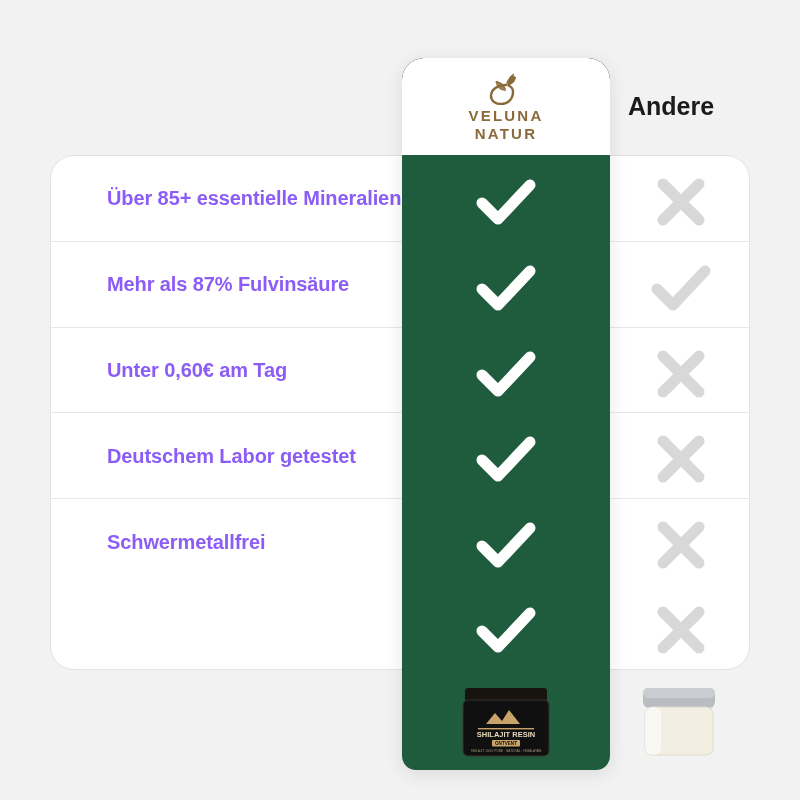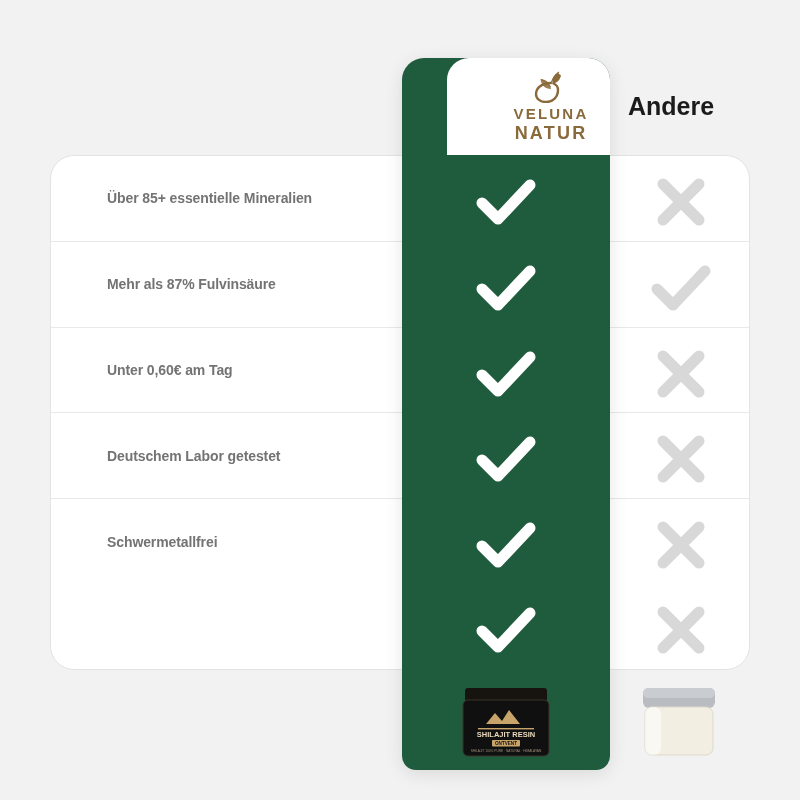--- a/index.html
+++ b/index.html
@@ -49,23 +49,23 @@
   }
   .row:last-child {
     border-bottom: none;
   }
 
   .row-label {
     position: absolute;
     left: 56px;
     top: 50%;
     transform: translateY(-50%);
-    font-size: 14px;
-    font-weight: bold;
-    color: #737373;
+    font-size: 20px;
+    font-weight: bold;
+    color: #8b5cf6;
     letter-spacing: -0.1px;
     white-space: nowrap;
   }
 
   
   .brand-col {
     position: absolute;
     left: 402px;
     top: 58px;
     width: 208px;
@@ -81,38 +81,37 @@
     top: 0;
     width: 100%;
     height: 97px;
     background: #ffffff;
     border-radius: 22px 22px 0 0;
     box-sizing: border-box;
     display: flex;
     flex-direction: column;
     align-items: center;
     justify-content: center;
-    margin-left: 45px;
   }
   .brand-logo-icon {
     width: 46px;
     height: 34px;
     margin-bottom: 2px;
     display: block;
   }
   .brand-name {
     font-size: 15px;
     font-weight: bold;
     letter-spacing: 2.2px;
     color: #8a6a3a;
     line-height: 1.25;
     text-align: center;
   }
   .brand-name-2 {
-    font-size: 18px;
+    font-size: 15px;
     font-weight: bold;
     letter-spacing: 2.2px;
     color: #8a6a3a;
     text-align: left;
   }
 
   
   .other-head {
     position: absolute;
     left: 628px;

